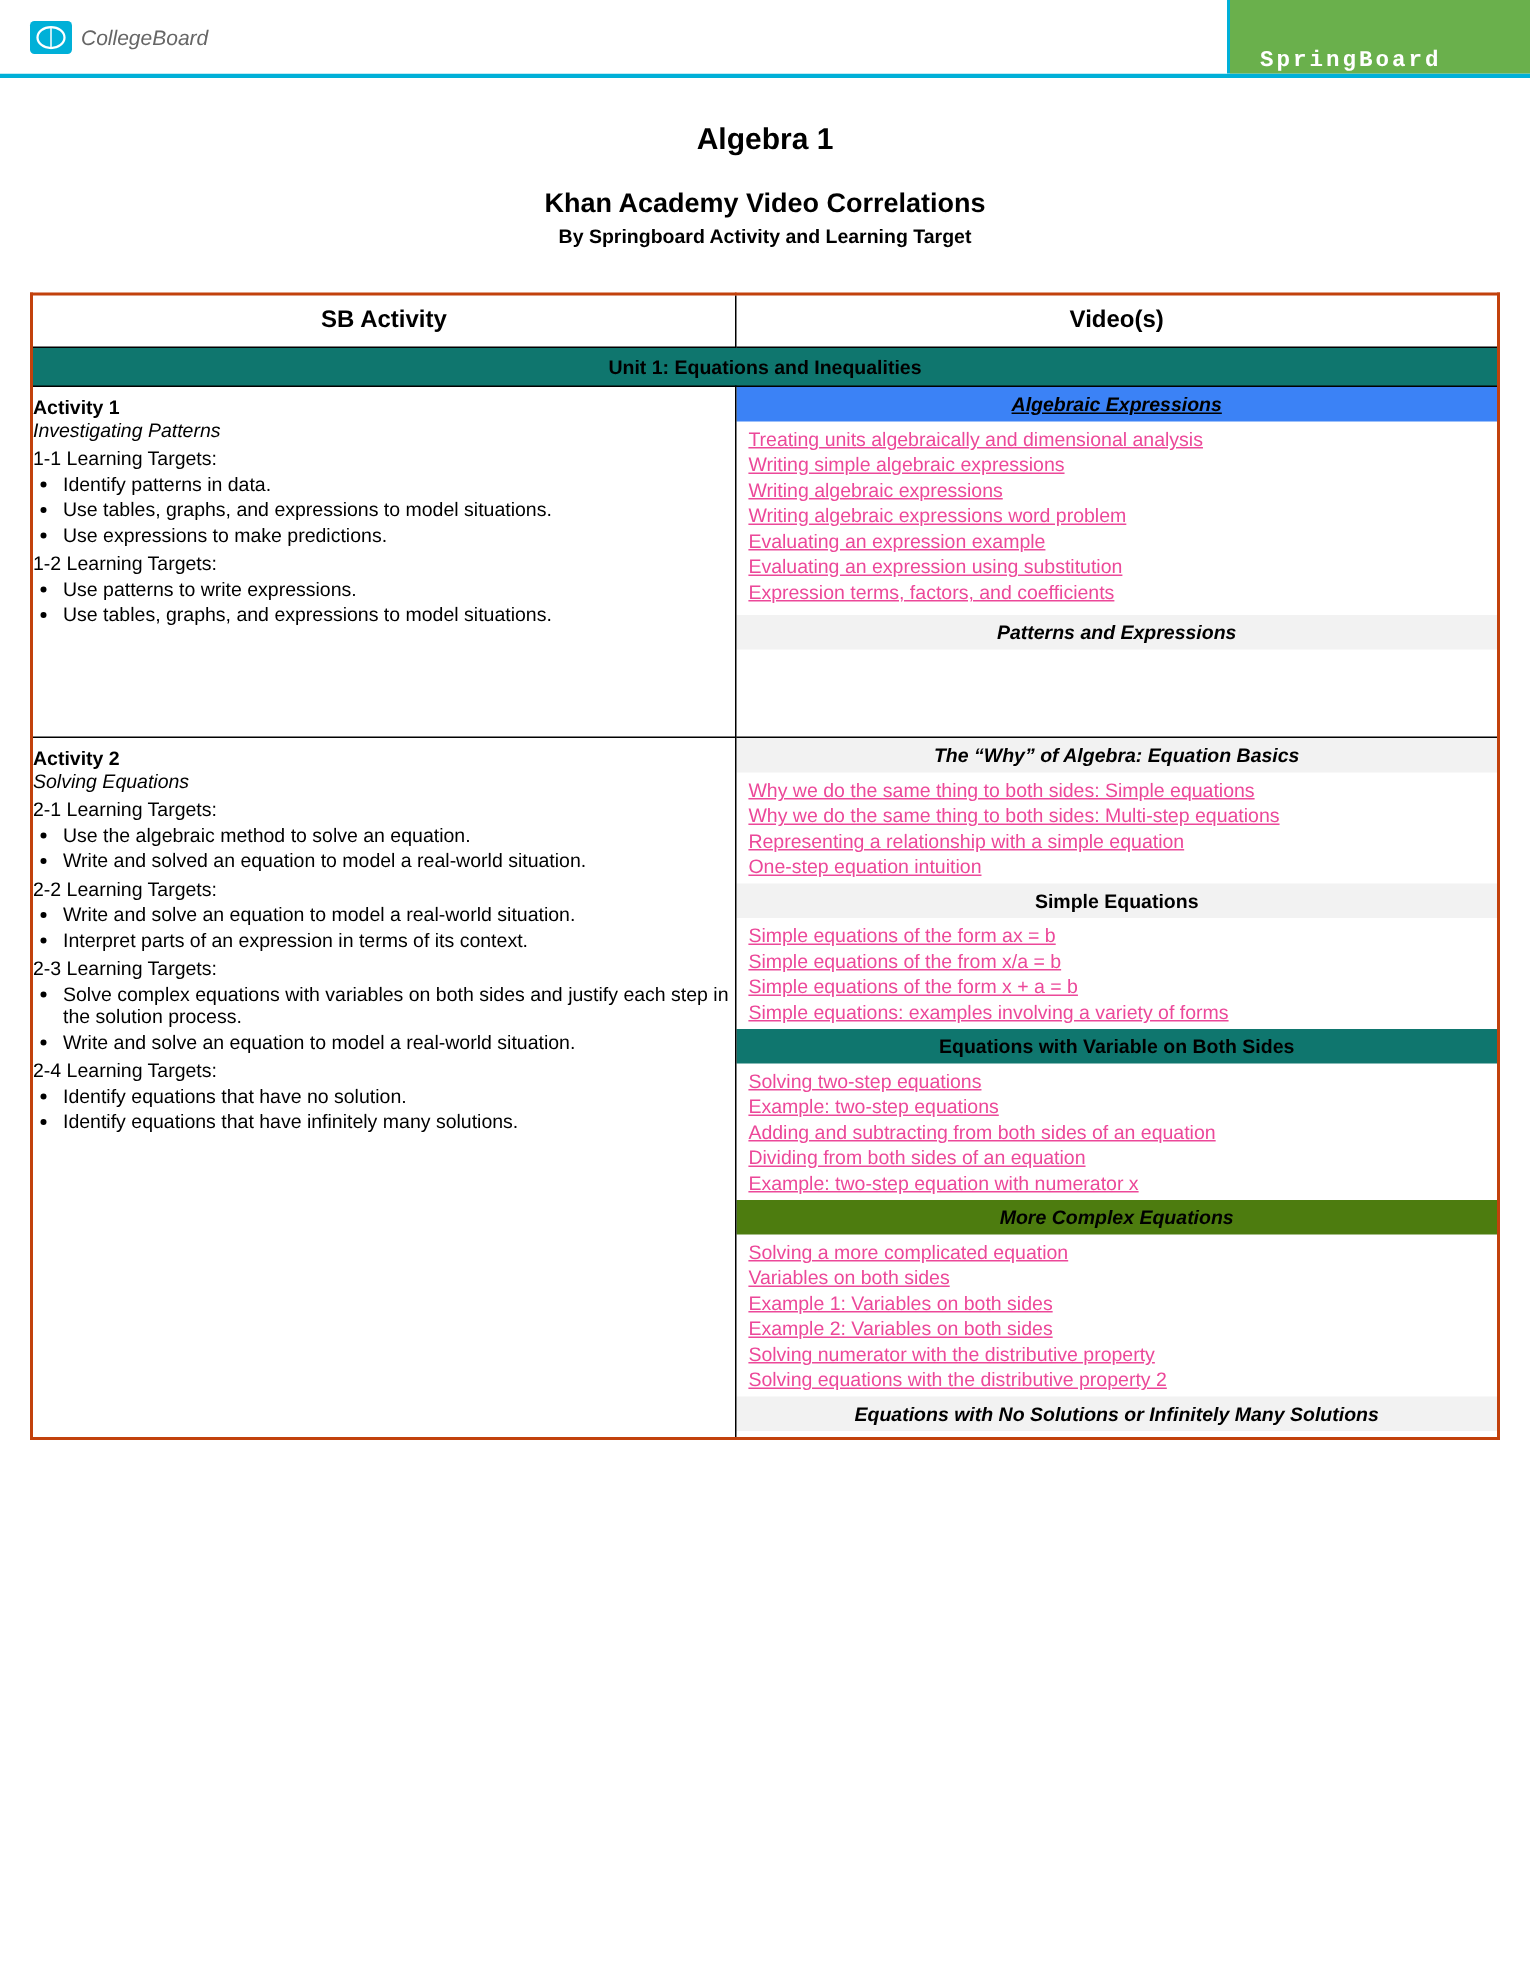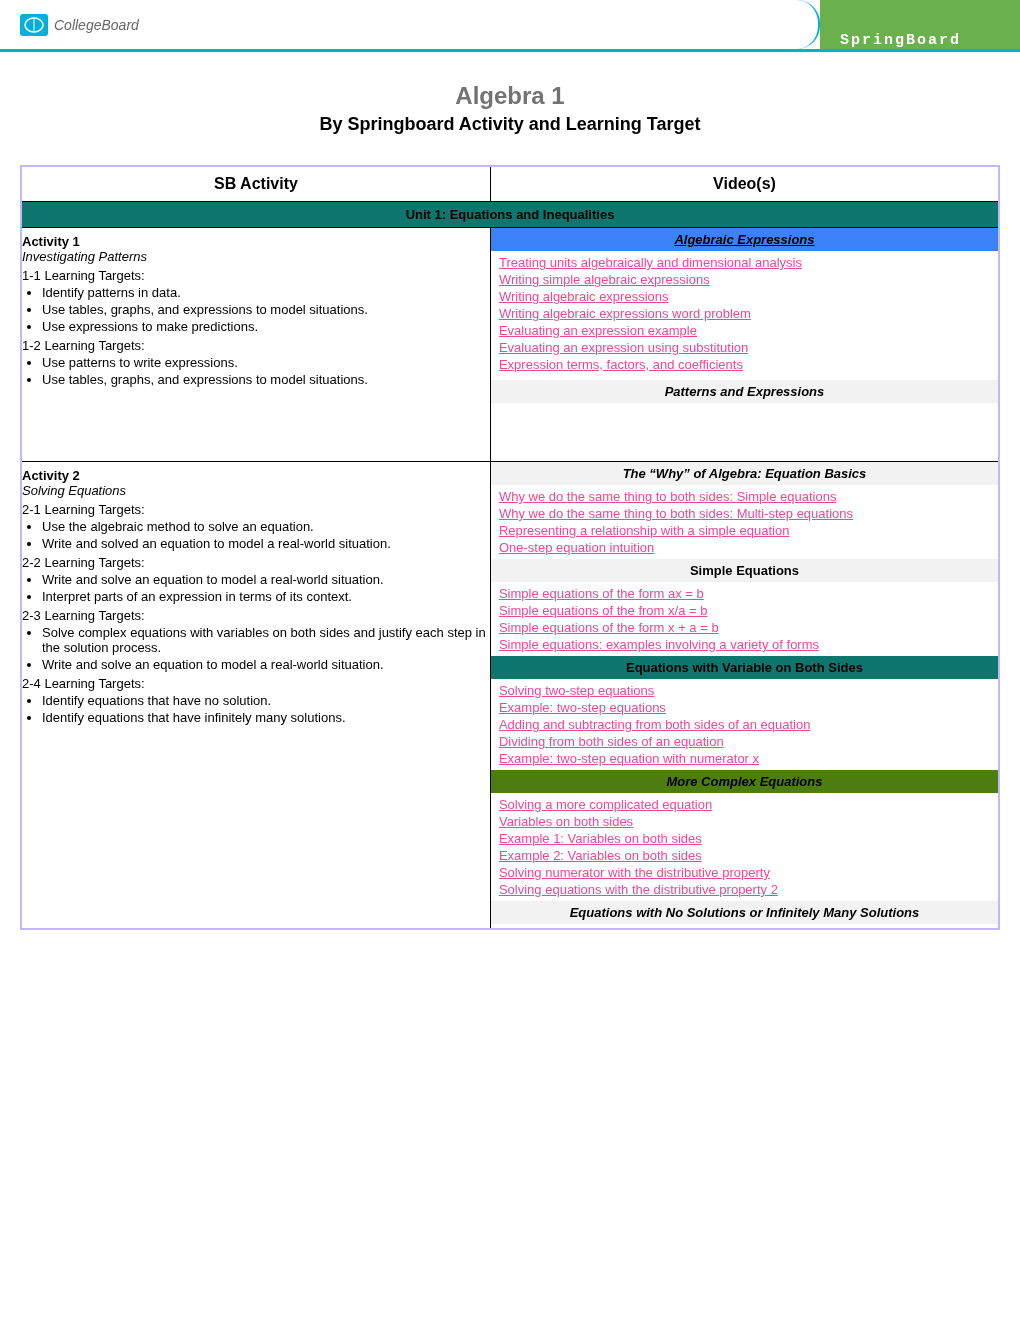--- a/index.html
+++ b/index.html
@@ -19,21 +19,20 @@
       height: 52px;
       border-bottom: 3px solid #00b0d8;
     }
     .header-left {
       background: #fff;
       display: flex;
       align-items: center;
       padding: 0 20px;
       flex: 1;
       border-right: 2px solid #00b0d8;
-      border-radius: 23px;
     }
     .header-right {
       background: #6ab04c;
       display: flex;
       align-items: flex-end;
       padding: 0 20px;
       min-width: 200px;
     }
     .collegeboard-logo {
       display: flex;
@@ -63,43 +62,43 @@
       font-weight: bold;
       letter-spacing: 2px;
     }
 
     
     .title-section {
       text-align: center;
       padding: 30px 20px 20px;
     }
     .title-section h1 {
-      font-size: 24px;
-      font-weight: bold;
-      color: #737373;
-      margin-bottom: 4px;
+      font-size: 20px;
+      font-weight: bold;
+      color: #000000;
+      margin-bottom: 20px;
     }
     .title-section h2 {
       font-size: 18px;
       font-weight: bold;
       color: #000;
       margin-bottom: 4px;
     }
     .title-section h3 {
-      font-size: 18px;
+      font-size: 13px;
       font-weight: bold;
       color: #000;
     }
 
     
     .main-table {
       width: calc(100% - 40px);
       margin: 10px 20px 20px;
       border-collapse: collapse;
-      border: 2px solid #c4b5fd;
+      border: 2px solid #c2410c;
     }
     .main-table th, .main-table td {
       border: 1px solid #000;
       vertical-align: top;
     }
 
     
     .col-header {
       background: #fff;
       font-weight: bold;
@@ -175,20 +174,21 @@
       <span class="logo-text-cb">CollegeBoard</span>
     </div>
   </div>
   <div class="header-right">
     <span class="springboard-logo-text">SpringBoard</span>
   </div>
 </div>
 
 <div class="title-section">
   <h1>Algebra 1</h1>
+  <h2>Khan Academy Video Correlations</h2>
   <h3>By Springboard Activity and Learning Target</h3>
 </div>
 
 <table class="main-table">
   <thead>
     <tr>
       <th class="col-header">SB Activity</th>
       <th class="col-header">Video(s)</th>
     </tr>
   </thead>

